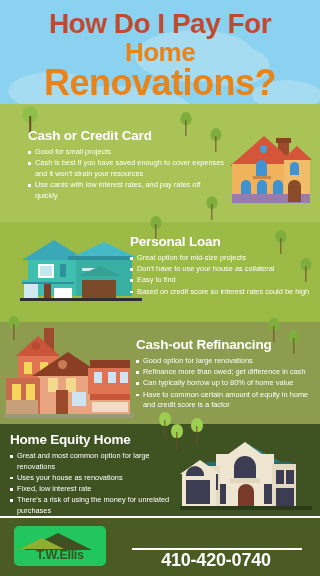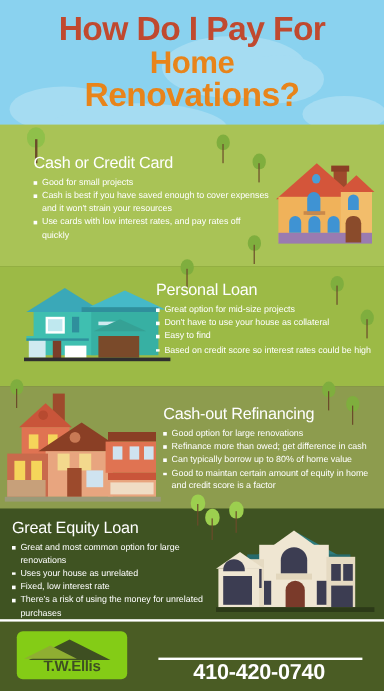--- a/index.html
+++ b/index.html
@@ -15,37 +15,37 @@
   .cloud{position:absolute;background:#a5dcf2;border-radius:50%;}
   .c1{width:120px;height:52px;left:135px;top:30px;}
   .c2{width:74px;height:40px;left:196px;top:46px;}
   .c3{width:90px;height:38px;left:8px;top:72px;}
   .c4{width:150px;height:44px;left:40px;top:86px;}
   .c5{width:70px;height:30px;left:252px;top:80px;}
   .title-wrap{position:absolute;left:0;top:10px;width:320px;text-align:center;z-index:3;}
   .t-line{font-weight:bold;line-height:1.02;letter-spacing:-0.5px;}
   .t1{font-size:28px;color:#c0492f;}
   .t2{font-size:26px;color:#e8841a;}
-  .t3{font-size:28px;color:#e8841a;}
+  .t3{font-size:36px;color:#e8841a;}
 
   
   .band{position:absolute;left:0;width:320px;overflow:hidden;}
   .b1{top:104px;height:118px;background:#a9c356;}
   .b2{top:222px;height:100px;background:#9cba46;}
   .b3{top:322px;height:102px;background:#8d9c4e;}
   .b4{top:424px;height:92px;background:#3f5322;}
   .hill{position:absolute;left:-20px;width:360px;border-radius:50% 50% 0 0;}
   .h1{top:-14px;height:40px;background:#a9c356;}
   .h2{top:-18px;height:44px;background:#9cba46;}
   .h3{top:-16px;height:42px;background:#8d9c4e;}
   .h4{top:-20px;height:46px;background:#3f5322;}
 
   
   .block{position:absolute;z-index:6;}
-  .head{font-size:13.5px;font-weight:normal;color:#ffffff;margin:0 0 4px 0;letter-spacing:-0.2px;}
+  .head{font-size:13.5px;font-weight:bold;color:#ffffff;margin:0 0 4px 0;letter-spacing:-0.2px;}
   ul.bul{list-style:none;margin:0;padding:0;}
   ul.bul li{
     font-size:7.4px;line-height:1.45;color:#ffffff;
     padding-left:7px;position:relative;margin-bottom:0.5px;
   }
   ul.bul li:before{
     content:"";position:absolute;left:0;top:4px;
     width:2.5px;height:2.5px;background:#ffffff;
   }
   .blk1{left:28px;top:128px;width:196px;}
@@ -79,21 +79,21 @@
   
   #house3{left:4px;top:326px;width:130px;height:92px;}
   
   #house4{left:180px;top:444px;width:132px;height:70px;}
 
   
   .footer{position:absolute;left:0;top:516px;width:320px;height:60px;background:#4a5c24;z-index:10;}
   .flinetop{position:absolute;left:0;top:0;width:320px;height:2px;background:#ffffff;}
   .logo-box{
     position:absolute;left:14px;top:10px;width:92px;height:40px;
-    background:#84cc16;border-radius:5px;overflow:hidden;
+    background:#22c55e;border-radius:5px;overflow:hidden;
   }
   .logo-roof1{position:absolute;left:10px;top:7px;width:0;height:0;
     border-left:34px solid transparent;border-right:34px solid transparent;border-bottom:17px solid #3e4f22;}
   .logo-roof2{position:absolute;left:6px;top:12px;width:0;height:0;
     border-left:22px solid transparent;border-right:22px solid transparent;border-bottom:11px solid #8fae32;}
   .logo-text{
     position:absolute;left:0;top:22px;width:92px;text-align:center;
     font-size:12.5px;font-weight:bold;color:#3e4f22;letter-spacing:-0.3px;
   }
   .site{
@@ -272,21 +272,21 @@
     <div class="p" style="left:88px;top:76px;width:36px;height:10px;background:#f0ddc5;"></div>
     <div class="p" style="left:0px;top:88px;width:130px;height:4px;background:#9a9a78;"></div>
   </div>
 
   <div class="block blk3">
     <div class="head">Cash-out Refinancing</div>
     <ul class="bul">
       <li>Good option for large renovations</li>
       <li>Refinance more than owed; get difference in cash</li>
       <li>Can typically borrow up to 80% of home value</li>
-      <li>Good to maintan certain amount of equity in home and credit score is a factor</li>
+      <li>Have to common certain amount of equity in home and credit score is a factor</li>
     </ul>
   </div>
 
   <div class="band b4">
     <div class="hill h4"></div>
   </div>
 
   <div class="tree tw-d" style="left:170px;top:424px;">
     <div class="leaf"></div>
       <div class="trunk"></div>
@@ -309,24 +309,24 @@
     <div class="p" style="left:106px;top:26px;width:8px;height:14px;background:#3c3d52;"></div>
     <div class="p" style="left:96px;top:44px;width:18px;height:18px;background:#3c3d52;"></div>
     <div class="p tri" style="left:0px;top:16px;border-left:20px solid transparent;border-right:20px solid transparent;border-bottom:14px solid #efe6d2;"></div>
     <div class="p" style="left:2px;top:30px;width:34px;height:32px;background:#efe6d2;"></div>
     <div class="p" style="left:6px;top:22px;width:18px;height:10px;border-radius:9px 9px 0 0;background:#3c3d52;"></div>
     <div class="p" style="left:6px;top:36px;width:24px;height:24px;background:#3c3d52;"></div>
     <div class="p" style="left:0px;top:62px;width:132px;height:4px;background:#2c3a18;"></div>
   </div>
 
   <div class="block blk4">
-    <div class="head">Great Equity Loan</div>
+    <div class="head">Home Equity Home</div>
     <ul class="bul">
       <li>Great and most common option for large renovations</li>
-      <li>Uses your house as unrelated</li>
+      <li>Uses your house as renovations</li>
       <li>Fixed, low interest rate</li>
       <li>There's a risk of using the money for unrelated purchases</li>
     </ul>
   </div>
 
   <div class="footer">
     <div class="flinetop"></div>
     <div class="logo-box">
       <div class="logo-roof1"></div>
       <div class="logo-roof2"></div>

